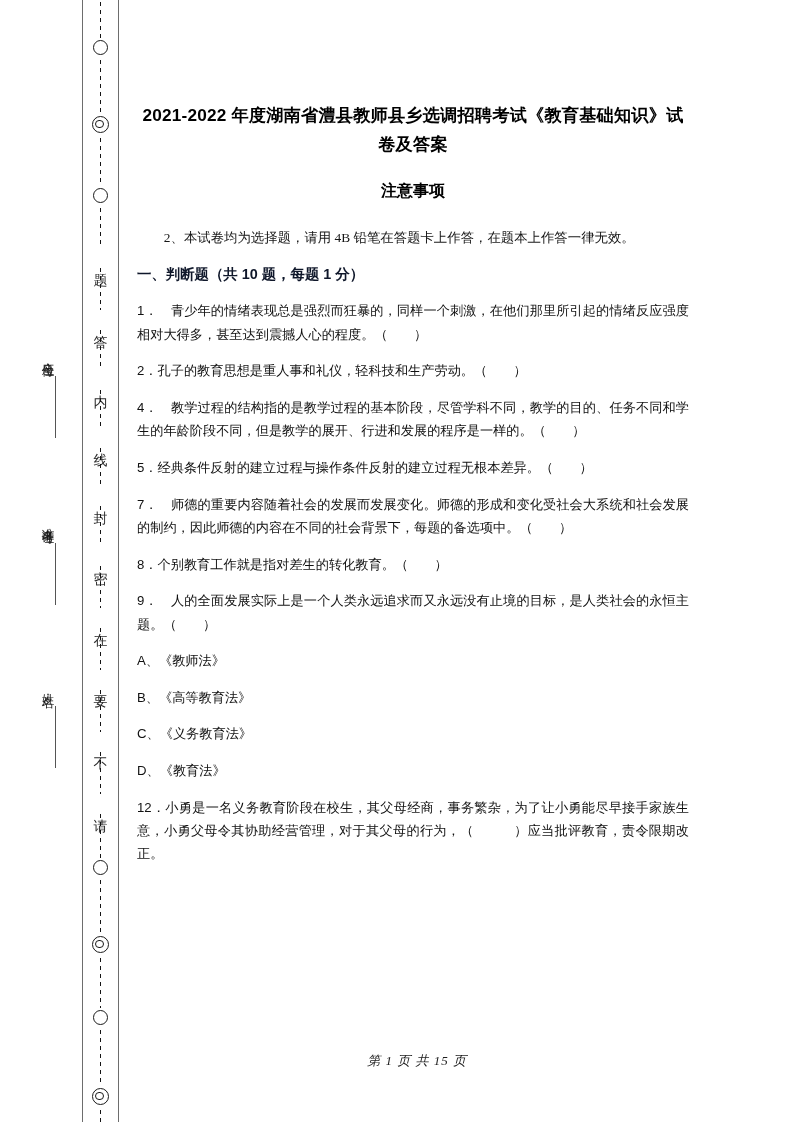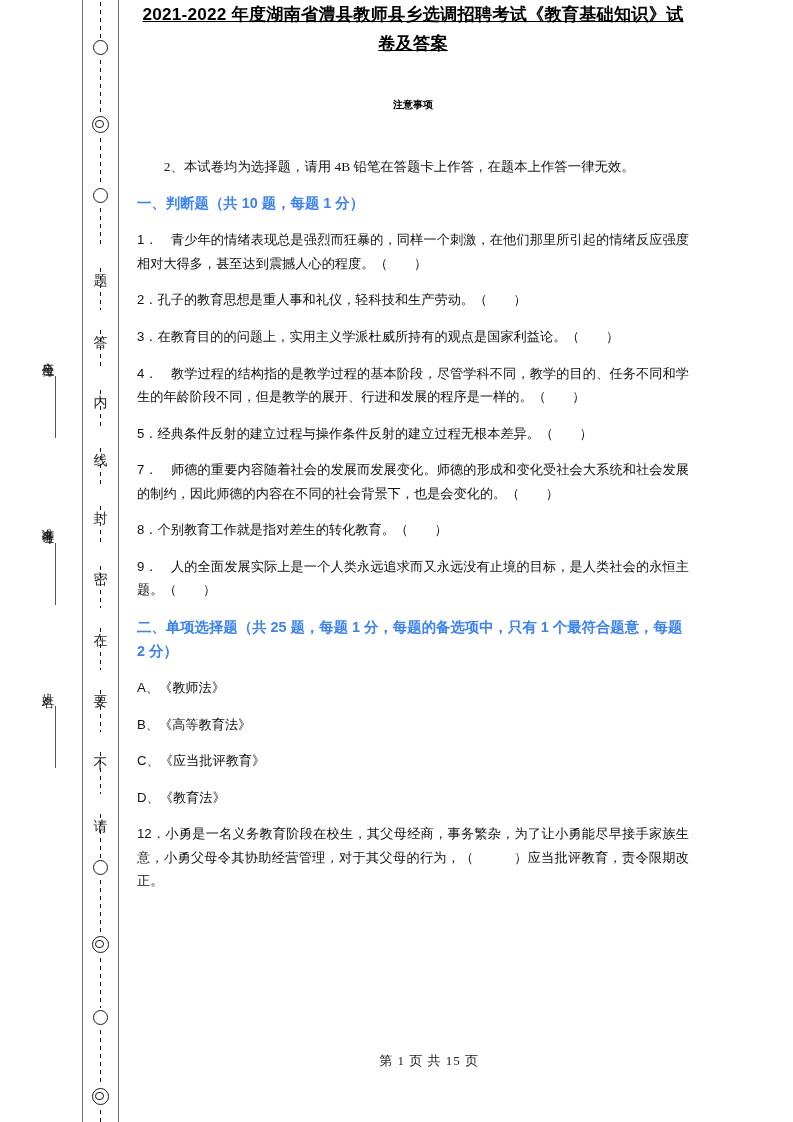--- a/index.html
+++ b/index.html
@@ -125,35 +125,35 @@
   
   .content {
     position: absolute;
     left: 137px;
     top: 0;
     width: 552px;
     height: 1122px;
   }
   .doc-title {
     margin: 0;
+    padding-top: 101px;
     font-family: "Liberation Sans", "DejaVu Sans", sans-serif;
     font-weight: bold;
     font-size: 17.2px;
     line-height: 29px;
     text-align: center;
     letter-spacing: 0.2px;
     color: #000;
-    text-decoration: underline;
   }
   .notice-title {
-    margin: 16px;
+    margin: 1px;
     padding-top: 21px;
     font-family: "Liberation Serif", "DejaVu Serif", serif;
     font-weight: bold;
-    font-size: 10px;
+    font-size: 16px;
     line-height: 20px;
     text-align: center;
     color: #000;
   }
   .notice-list {
     margin: 0;
     padding-top: 12px;
   }
   .notice-item {
     font-family: "Liberation Serif", "DejaVu Serif", serif;
@@ -163,45 +163,46 @@
     text-indent: 2em;
     color: #151515;
   }
   .section-head {
     font-family: "Liberation Sans", "DejaVu Sans", sans-serif;
     font-weight: bold;
     font-size: 14.4px;
     line-height: 24px;
     margin-top: 9px;
     margin-bottom: 1px;
-    color: #3b82f6;
+    color: #0f172a;
   }
   .q {
     font-family: "Liberation Sans", "DejaVu Sans", sans-serif;
     font-size: 13.2px;
     line-height: 23.4px;
     text-align: justify;
     color: #111;
   }
   .opt {
     font-family: Liberation Sans, sans-serif;
     font-size: 13.2px;
     line-height: 23.4px;
     color: #111;
   }
   .footer {
     position: absolute;
-    left: 16px;
+    left: 4px;
     top: 1052px;
     width: 552px;
     text-align: center;
     font-family: "Liberation Serif", "DejaVu Serif", serif;
     font-size: 13px;
     color: #1d1d1d;
     letter-spacing: 1px;
+    font-style: italic;
   }
 </style>
 </head>
 <body>
 
 <div id="page">
 
   <div class="margin-fields">
     <div class="vfield vfield-seat"><span>座位号：</span><span class="vline"></span></div>
     <div class="vfield vfield-admit"><span>准考证号：</span><span class="vline"></span></div>
@@ -258,32 +259,30 @@
     <div class="notice-title">注意事项</div>
 
     <div class="notice-list">
       <p class="notice-item">2、本试卷均为选择题，请用 4B 铅笔在答题卡上作答，在题本上作答一律无效。</p>
     </div>
 
     <div class="section-head">一、判断题（共 10 题，每题 1 分）</div>
 
     <p class="q"><span>1．</span><span>　青少年的情绪表现总是强烈而狂暴的，同样一个刺激，在他们那里所引起的情绪反应强度相对大得多，甚至达到震撼人心的程度。（　　）</span></p>
     <p class="q"><span>2．</span><span>孔子的教育思想是重人事和礼仪，轻科技和生产劳动。（　　）</span></p>
-    <p class="q"><span>3．</span><span>在教育目的的问题上，实用主义学派杜威所持有的观点是国家利益论。（　　）</span></p>
     <p class="q"><span>4．</span><span>　教学过程的结构指的是教学过程的基本阶段，尽管学科不同，教学的目的、任务不同和学生的年龄阶段不同，但是教学的展开、行进和发展的程序是一样的。（　　）</span></p>
     <p class="q"><span>5．</span><span>经典条件反射的建立过程与操作条件反射的建立过程无根本差异。（　　）</span></p>
-    <p class="q"><span>7．</span><span>　师德的重要内容随着社会的发展而发展变化。师德的形成和变化受社会大系统和社会发展的制约，因此师德的内容在不同的社会背景下，也是会变化的。（　　）</span></p>
+    <p class="q"><span>7．</span><span>　师德的重要内容随着社会的发展而发展变化。师德的形成和变化受社会大系统和社会发展的制约，因此师德的内容在不同的社会背景下，每题的备选项中。（　　）</span></p>
     <p class="q"><span>8．</span><span>个别教育工作就是指对差生的转化教育。（　　）</span></p>
     <p class="q"><span>9．</span><span>　人的全面发展实际上是一个人类永远追求而又永远没有止境的目标，是人类社会的永恒主题。（　　）</span></p>
 
-    <div class="section-head">二、单项选择题（共 25 题，每题 1 分，每题的备选项中，只有 1 个最符合题意，每题 2 分）</div>
 
     <p class="opt">A、《教师法》</p>
     <p class="opt">B、《高等教育法》</p>
-    <p class="opt">C、《应当批评教育》</p>
+    <p class="opt">C、《义务教育法》</p>
     <p class="opt">D、《教育法》</p>
 
     <p class="q"><span>12．</span><span>小勇是一名义务教育阶段在校生，其父母经商，事务繁杂，为了让小勇能尽早接手家族生意，小勇父母令其协助经营管理，对于其父母的行为，（　　　）应当批评教育，责令限期改正。</span></p>
 
     <div class="footer">第 1 页  共 15 页</div>
   </div>
 
 </div>
 
 </body></html>

